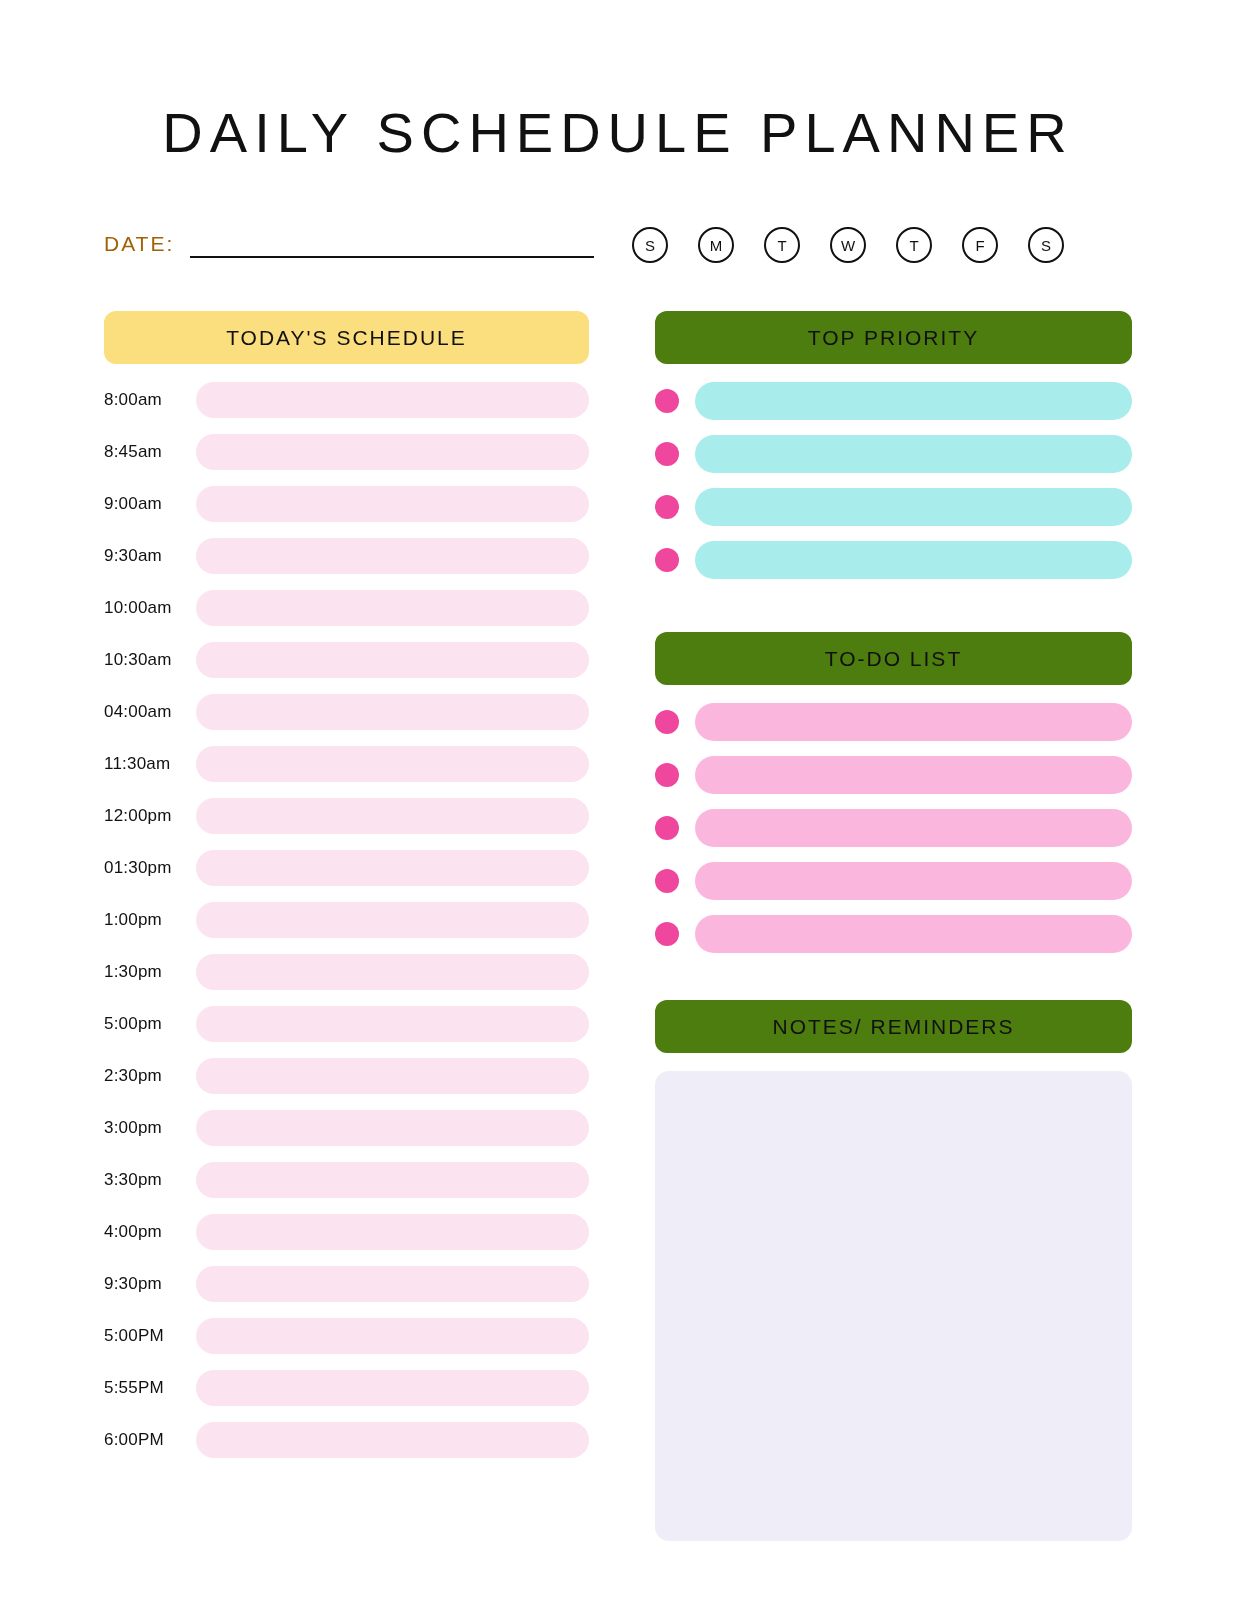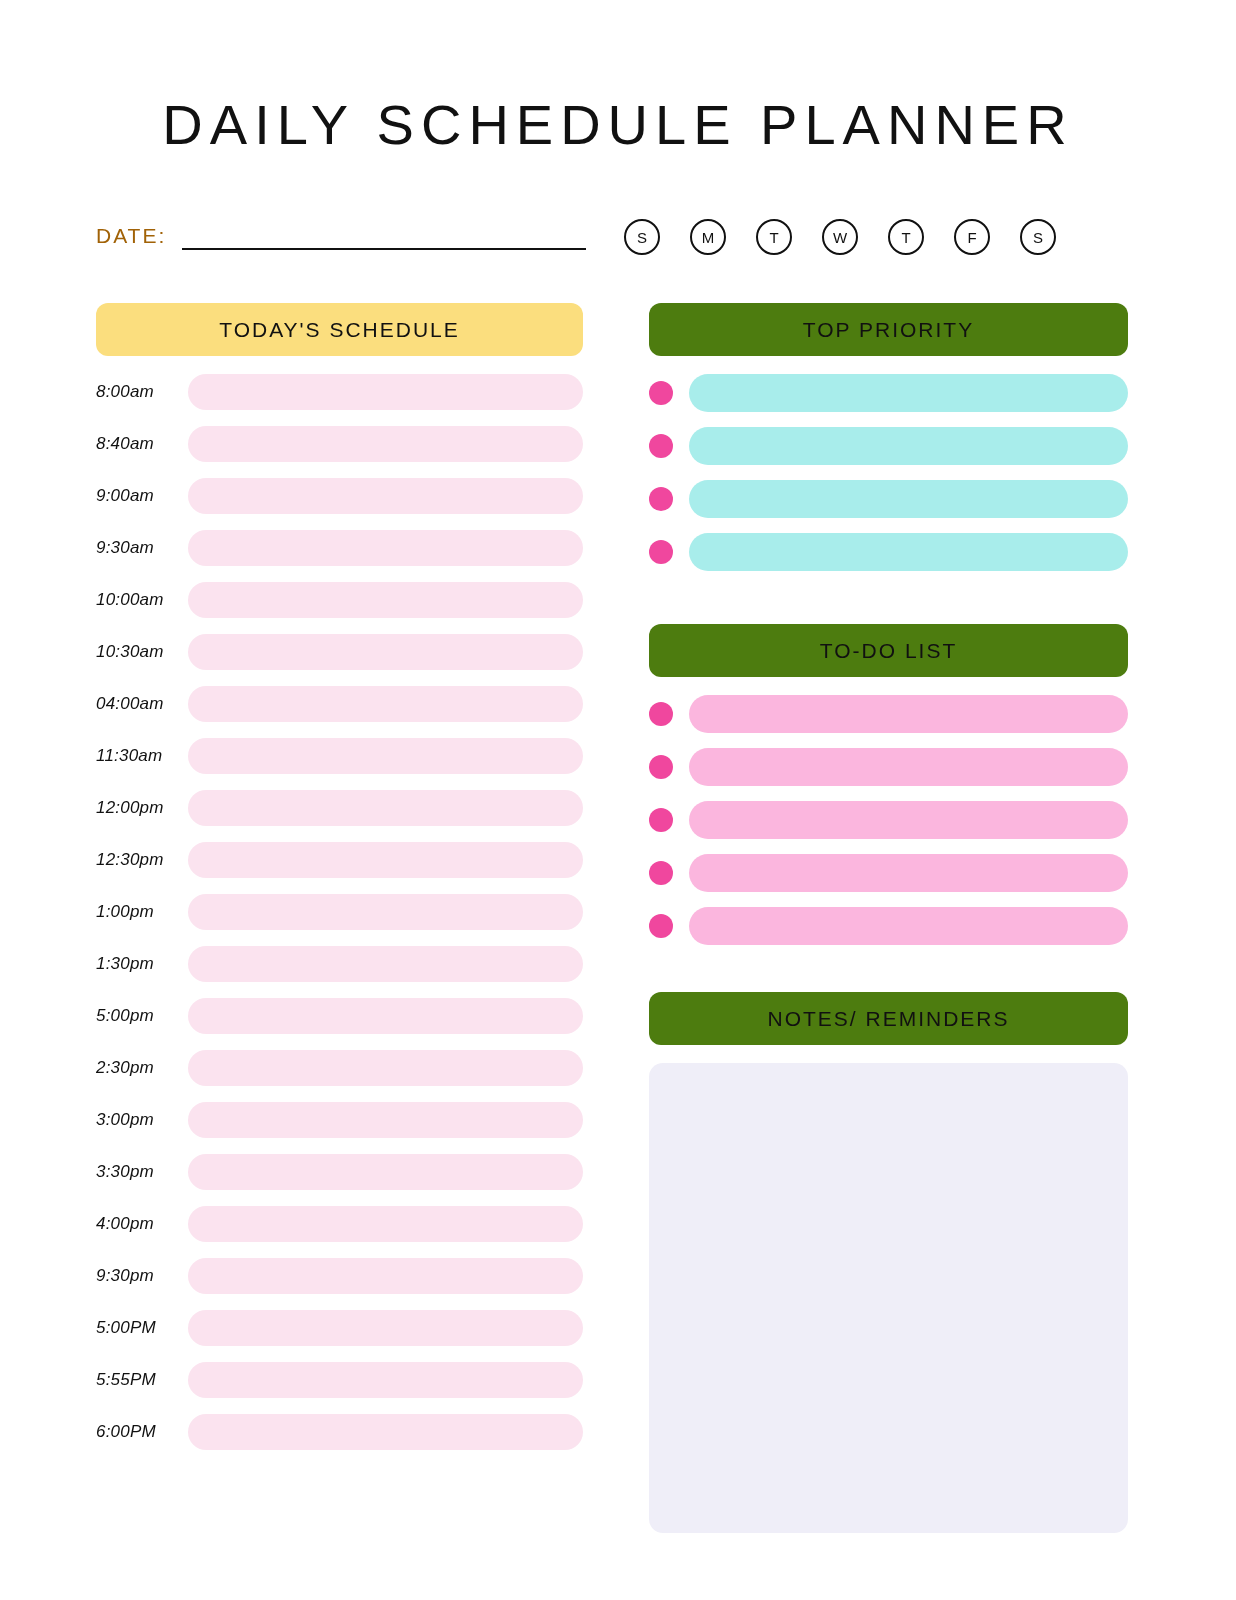--- a/index.html
+++ b/index.html
@@ -11,21 +11,21 @@
     width: 1236px;
     height: 1600px;
     font-family: "Liberation Sans", sans-serif;
     color: #111111;
     position: relative;
     overflow: hidden;
   }
   .page {
     position: absolute;
     inset: 0;
-    padding: 4px;
+    padding: 12px;
     border-radius: 14px;
   }
 
   
   .title {
     text-align: center;
     font-size: 56px;
     letter-spacing: 7px;
     font-weight: 400;
     color: #111111;
@@ -94,21 +94,21 @@
     font-size: 21px;
     letter-spacing: 2px;
     padding: 15px 0 14px 0;
     color: #111;
     font-weight: 400;
   }
   .hdr-yellow-light { background: #FBDE7E; }
   .hdr-yellow { background: #4d7c0f; }
 
   
-  .schedule-list { margin-top: 18px; font-style: italic; }
+  .schedule-list { margin-top: 18px; }
   .sched-row {
     display: flex;
     align-items: center;
     height: 36px;
     margin-bottom: 16px;
   }
   .sched-time {
     width: 92px;
     font-size: 17px;
     color: #111;
@@ -182,21 +182,21 @@
 
     <div class="col-left">
       <div class="section-header hdr-yellow-light">TODAY'S SCHEDULE</div>
       <div class="schedule-list">
 
         <div class="sched-row">
           <div class="sched-time">8:00am</div>
           <div class="sched-bar"></div>
         </div>
         <div class="sched-row">
-          <div class="sched-time">8:40am</div>
+          <div class="sched-time">8:45am</div>
           <div class="sched-bar"></div>
         </div>
         <div class="sched-row">
           <div class="sched-time">9:00am</div>
           <div class="sched-bar"></div>
         </div>
         <div class="sched-row">
           <div class="sched-time">9:30am</div>
           <div class="sched-bar"></div>
         </div>
@@ -214,21 +214,21 @@
         </div>
         <div class="sched-row">
           <div class="sched-time">11:30am</div>
           <div class="sched-bar"></div>
         </div>
         <div class="sched-row">
           <div class="sched-time">12:00pm</div>
           <div class="sched-bar"></div>
         </div>
         <div class="sched-row">
-          <div class="sched-time">12:30pm</div>
+          <div class="sched-time">01:30pm</div>
           <div class="sched-bar"></div>
         </div>
         <div class="sched-row">
           <div class="sched-time">1:00pm</div>
           <div class="sched-bar"></div>
         </div>
         <div class="sched-row">
           <div class="sched-time">1:30pm</div>
           <div class="sched-bar"></div>
         </div>

